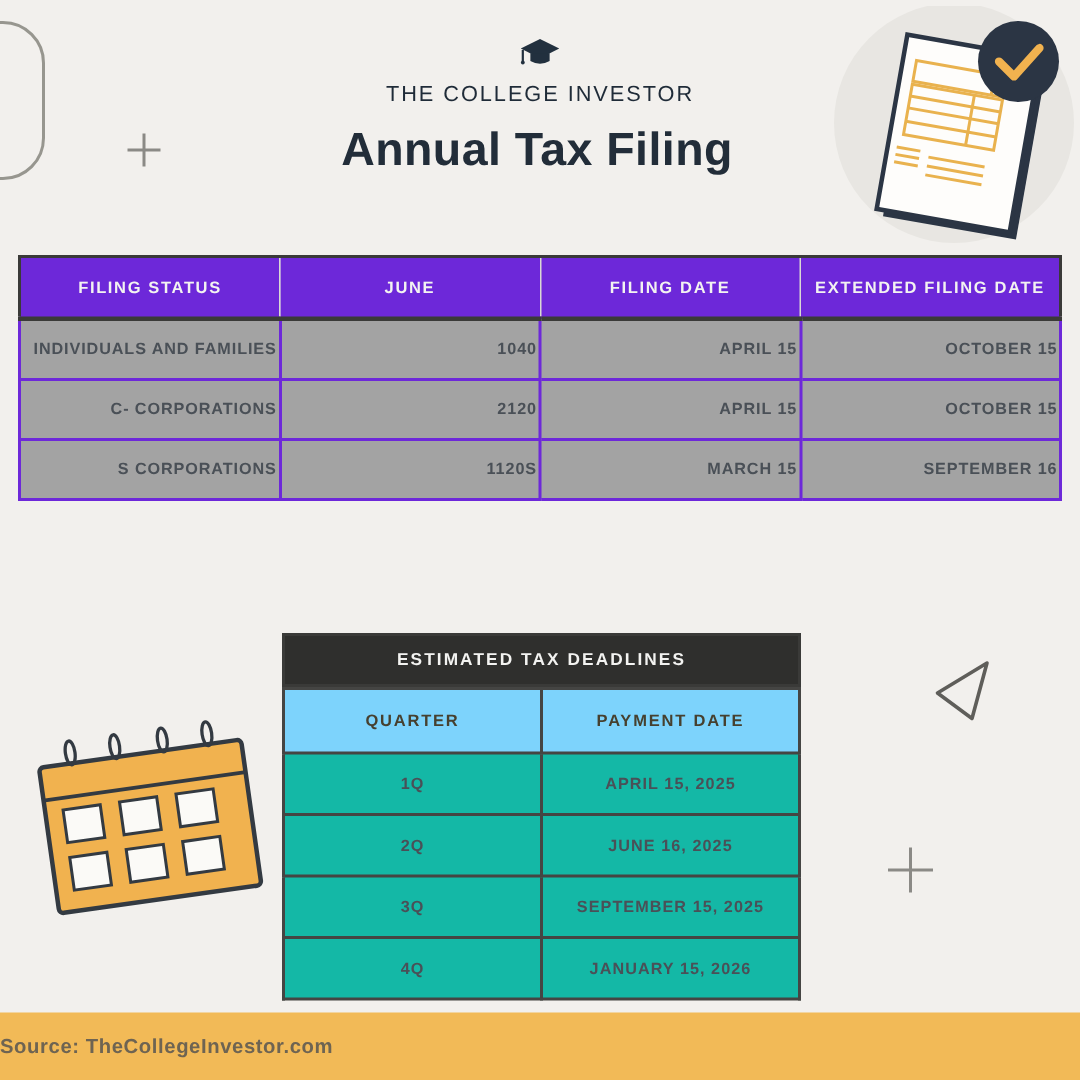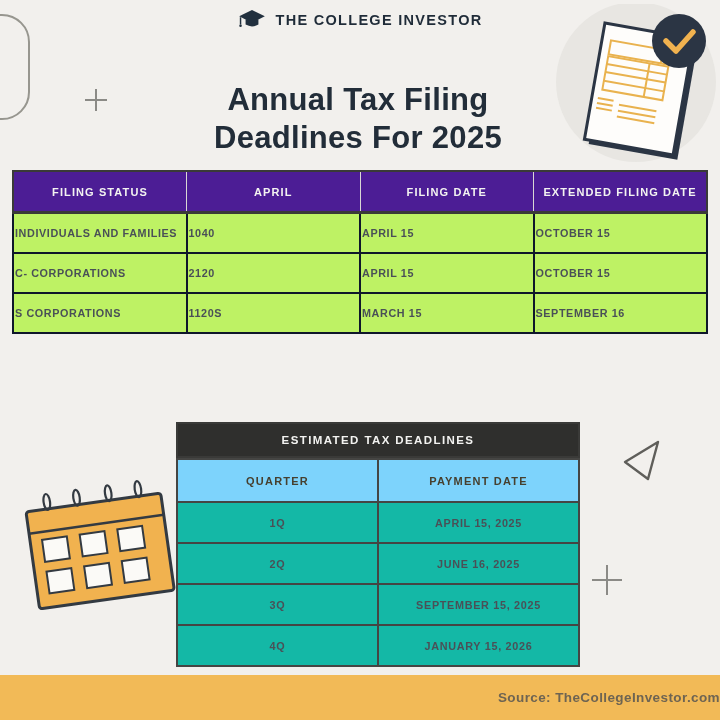--- a/index.html
+++ b/index.html
@@ -17,54 +17,54 @@
   }
   .plus{position:absolute;}
   .plus .h{position:absolute;left:0;top:50%;width:100%;height:2px;background:#8b8a86;transform:translateY(-50%);}
   .plus .v{position:absolute;top:0;left:50%;height:100%;width:2px;background:#8b8a86;transform:translateX(-50%);}
   .plus-tl{left:85px;top:89px;width:22px;height:22px;}
   .plus-br{left:592px;top:565px;width:30px;height:30px;}
   .triangle-decor{position:absolute;left:620px;top:434px;}
 
   
   .brand{
-    position:absolute;top:9px;left:0;right:0;
+    position:absolute;top:25px;left:0;right:0;
     display:flex;justify-content:center;align-items:center;gap:8px;
-    color:#1f2b38;font-weight:bold;font-size:14.5px;letter-spacing:1.3px;
+    color:#1f2b38;font-weight:normal;font-size:14.5px;letter-spacing:1.3px;flex-direction:column;
   }
   .title{
     position:absolute;top:60px;left:0;right:4px;text-align:center;
     font-size:31px;font-weight:bold;color:#222d39;line-height:1.24;letter-spacing:0.3px;
   }
   .title span{display:block;}
 
   
   .doc-illustration{position:absolute;left:548px;top:4px;}
   .calendar-illustration{position:absolute;left:18px;top:476px;}
 
   
   .main-table{
     position:absolute;left:12px;top:170px;width:696px;
     border-collapse:collapse;table-layout:fixed;
     border:2px solid #3a3a38;
   }
   .main-table th{
-    background:#4c1d95;color:#f3f3f1;height:37px;
+    background:#6d28d9;color:#f3f3f1;height:37px;
     font-size:11px;font-weight:bold;letter-spacing:1.1px;text-align:center;
     border-right:1px solid #d9d8d4;border-bottom:3px solid #3a3a38;
   }
   .main-table th:last-child{border-right:none;margin-top:23px;}
   .main-table td{
-    background:#bef264;color:#4a5057;height:36px;
-    font-size:10.8px;font-weight:bold;letter-spacing:0.6px;text-align:left;
-    border:2px solid #0f172a;
-  }
-
-  
-  .est-wrap{position:absolute;left:176px;top:422px;width:404px;}
+    background:#a3a3a3;color:#4a5057;height:36px;
+    font-size:10.8px;font-weight:bold;letter-spacing:0.6px;text-align:right;
+    border:2px solid #6d28d9;
+  }
+
+  
+  .est-wrap{position:absolute;left:188px;top:422px;width:346px;}
   .est-title{
     box-sizing:border-box;height:36px;line-height:33px;text-align:center;
     background:#2f2f2d;color:#f3f3f1;border:2px solid #3a3a38;
     font-size:11.5px;font-weight:bold;letter-spacing:1.4px;
   }
   .est-table{
     width:100%;border-collapse:collapse;table-layout:fixed;
     border:2px solid #3a3a38;
   }
   .est-table th{
@@ -74,21 +74,21 @@
   }
   .est-table td{
     background:#14b8a6;color:#4a5057;height:37px;
     font-size:10.8px;font-weight:bold;letter-spacing:0.7px;text-align:center;
     border:2px solid #454543;
   }
 
   
   .footer{
     position:absolute;left:0;top:675px;width:720px;height:45px;
-    background:#f2ba57;display:flex;align-items:center;justify-content:flex-end;
+    background:#f2ba57;display:flex;align-items:center;justify-content:flex-start;
     color:#6e6452;font-size:13.5px;font-weight:bold;letter-spacing:0.4px;
   }
 </style>
 </head>
 <body>
 
 <div class="canvas">
 
   <div class="decor-roundrect"></div>
   <div class="plus plus-tl">
@@ -101,21 +101,20 @@
       <polygon points="16,1 30,8 16,15 2,8" fill="#22303e"></polygon>
       <path d="M9,11.5 L23,11.5 L23,17 Q16,21 9,17 Z" fill="#22303e"></path>
       <line x1="3.5" y1="9" x2="3.5" y2="17" stroke="#22303e" stroke-width="1.6"></line>
       <circle cx="3.5" cy="18.2" r="1.4" fill="#22303e"></circle>
     </svg>
     <span>THE COLLEGE INVESTOR</span>
   </div>
 
   <h1 class="title">
     <span>Annual Tax Filing</span>
-    <span>Deadlines For 2025</span>
   </h1>
 
   <svg class="doc-illustration" width="170" height="162" viewBox="0 0 170 162">
     <circle cx="88" cy="78" r="80" fill="#e8e6e2"></circle>
     <g transform="rotate(10 91 85)">
       <rect x="51" y="30" width="90" height="118" fill="#2b3544"></rect>
       <rect x="46" y="26" width="90" height="118" fill="#fefdfb" stroke="#2b3544" stroke-width="3"></rect>
       <g stroke="#e9b24e" stroke-width="2" fill="none">
         <rect x="55" y="42" width="61" height="14"></rect>
         <rect x="55" y="58" width="61" height="34"></rect>
@@ -133,21 +132,21 @@
       </g>
     </g>
     <circle cx="131" cy="37" r="27" fill="#2b3544"></circle>
     <polyline points="118,37 128,47 145,28" fill="none" stroke="#f1b24f" stroke-width="5.5" stroke-linecap="round" stroke-linejoin="round"></polyline>
   </svg>
 
   <table class="main-table">
     <thead>
       <tr>
         <th>FILING STATUS</th>
-        <th>APRIL</th>
+        <th>JUNE</th>
         <th>FILING DATE</th>
         <th>EXTENDED FILING DATE</th>
       </tr>
     </thead>
     <tbody>
       <tr>
         <td>INDIVIDUALS AND FAMILIES</td>
         <td>1040</td>
         <td>APRIL 15</td>
         <td>OCTOBER 15</td>

